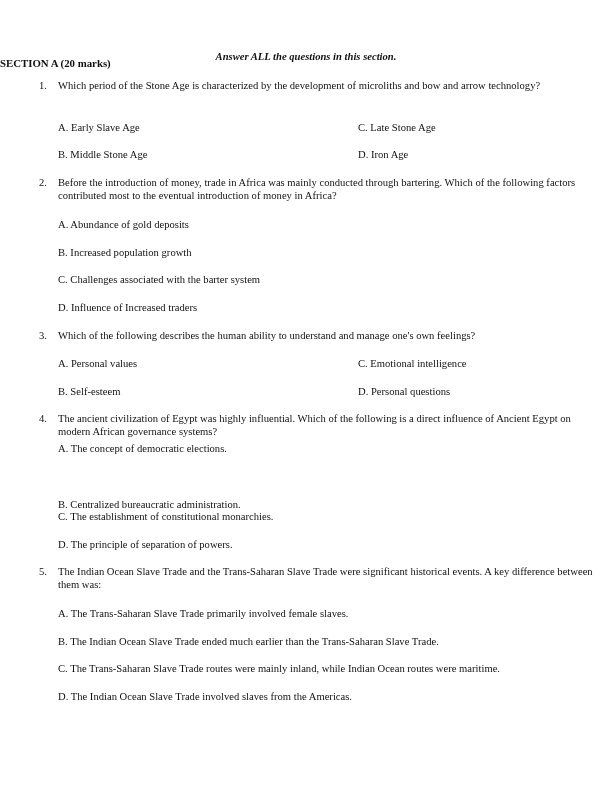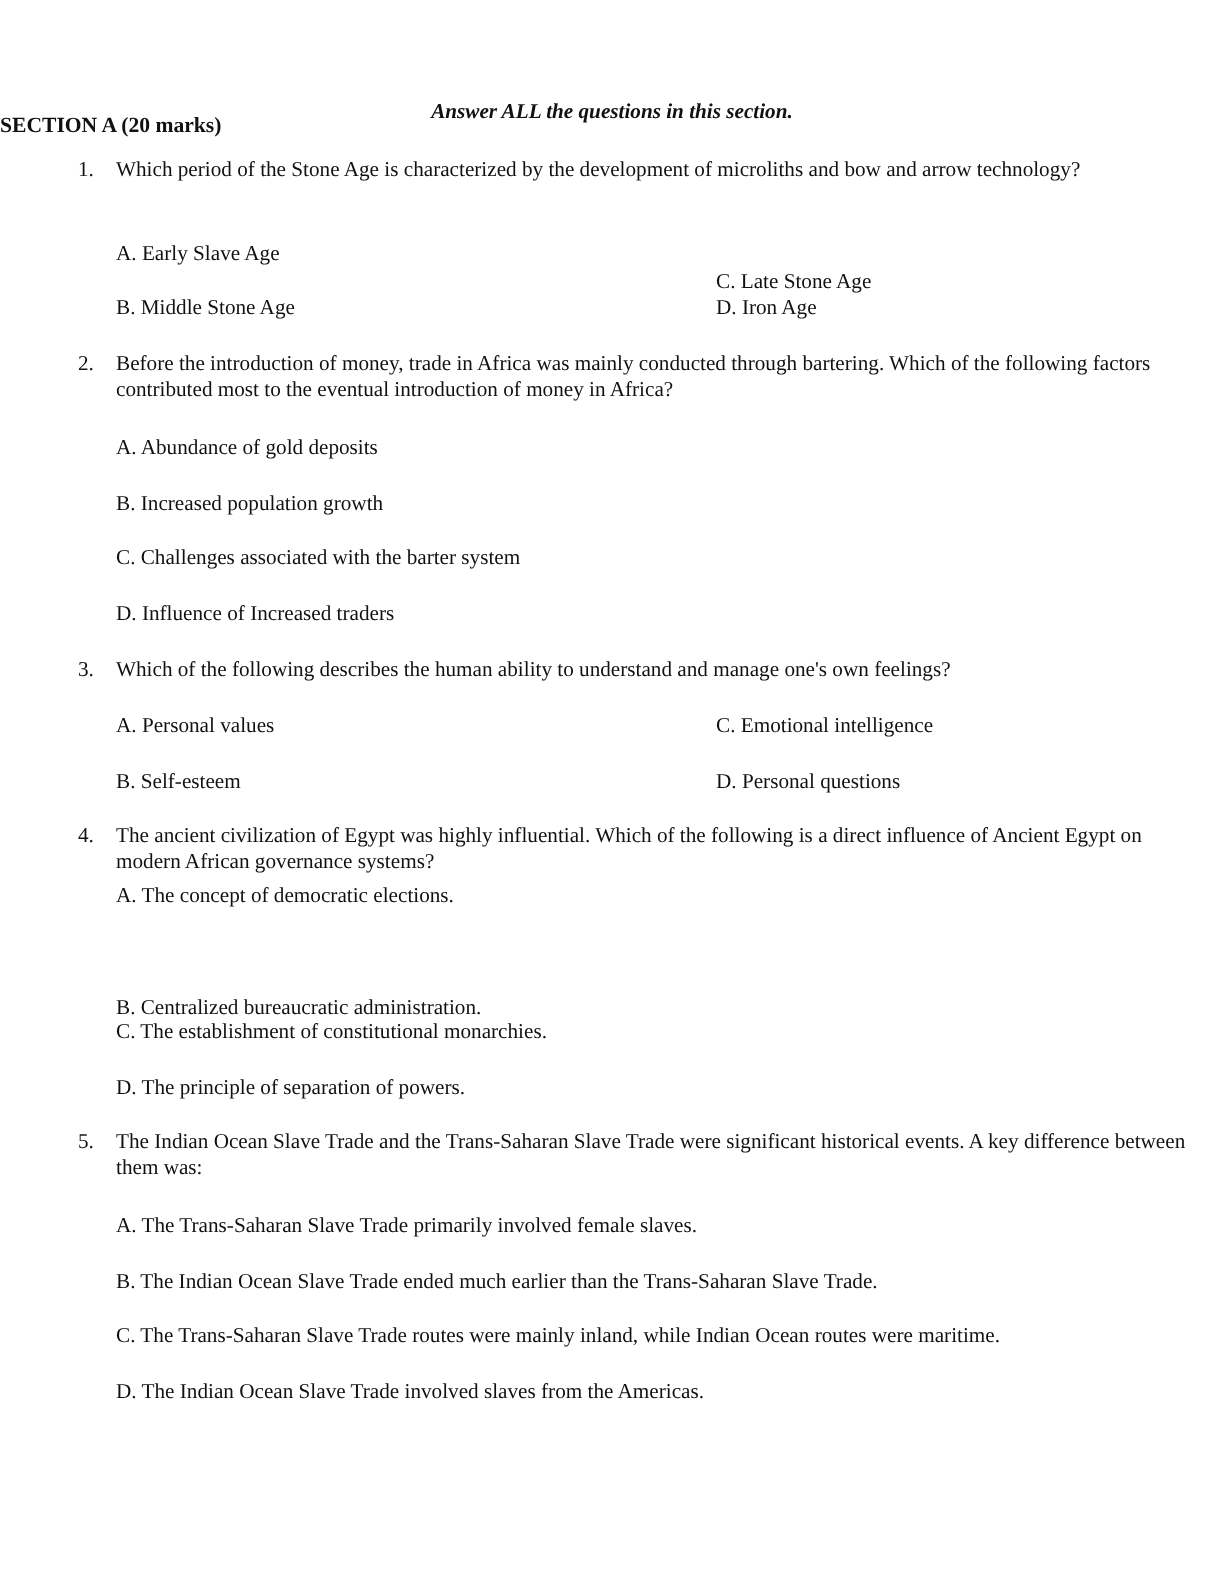--- a/index.html
+++ b/index.html
@@ -37,21 +37,21 @@
 <div>
 
   <div class="abs title">SECTION A (20 marks)</div>
   <div class="abs subtitle">Answer ALL the questions in this section.</div>
 
   <div>
     <span class="abs qnum" style="top:79px">1.</span>
     <div class="abs qtext" style="top:79px; width:520px">Which period of the Stone Age is characterized by the development of microliths and bow and arrow technology?</div>
     <span class="abs optL" style="top:121px">A. Early Slave Age</span>
     <span class="abs optL" style="top:148px">B. Middle Stone Age</span>
-    <span class="abs optR" style="top:135px">C. Late Stone Age</span>
+    <span class="abs optR" style="top:121px">C. Late Stone Age</span>
     <span class="abs optR" style="top:148px">D. Iron Age</span>
   </div>
 
   <div>
     <span class="abs qnum" style="top:176px">2.</span>
     <div class="abs qtext" style="top:176px; width:540px">Before the introduction of money, trade in Africa was mainly conducted through bartering. Which of the following factors contributed most to the eventual introduction of money in Africa?</div>
     <span class="abs optL" style="top:218px">A. Abundance of gold deposits</span>
     <span class="abs optL" style="top:246px">B. Increased population growth</span>
     <span class="abs optL" style="top:273px">C. Challenges associated with the barter system</span>
     <span class="abs optL" style="top:301px">D. Influence of Increased traders</span>

